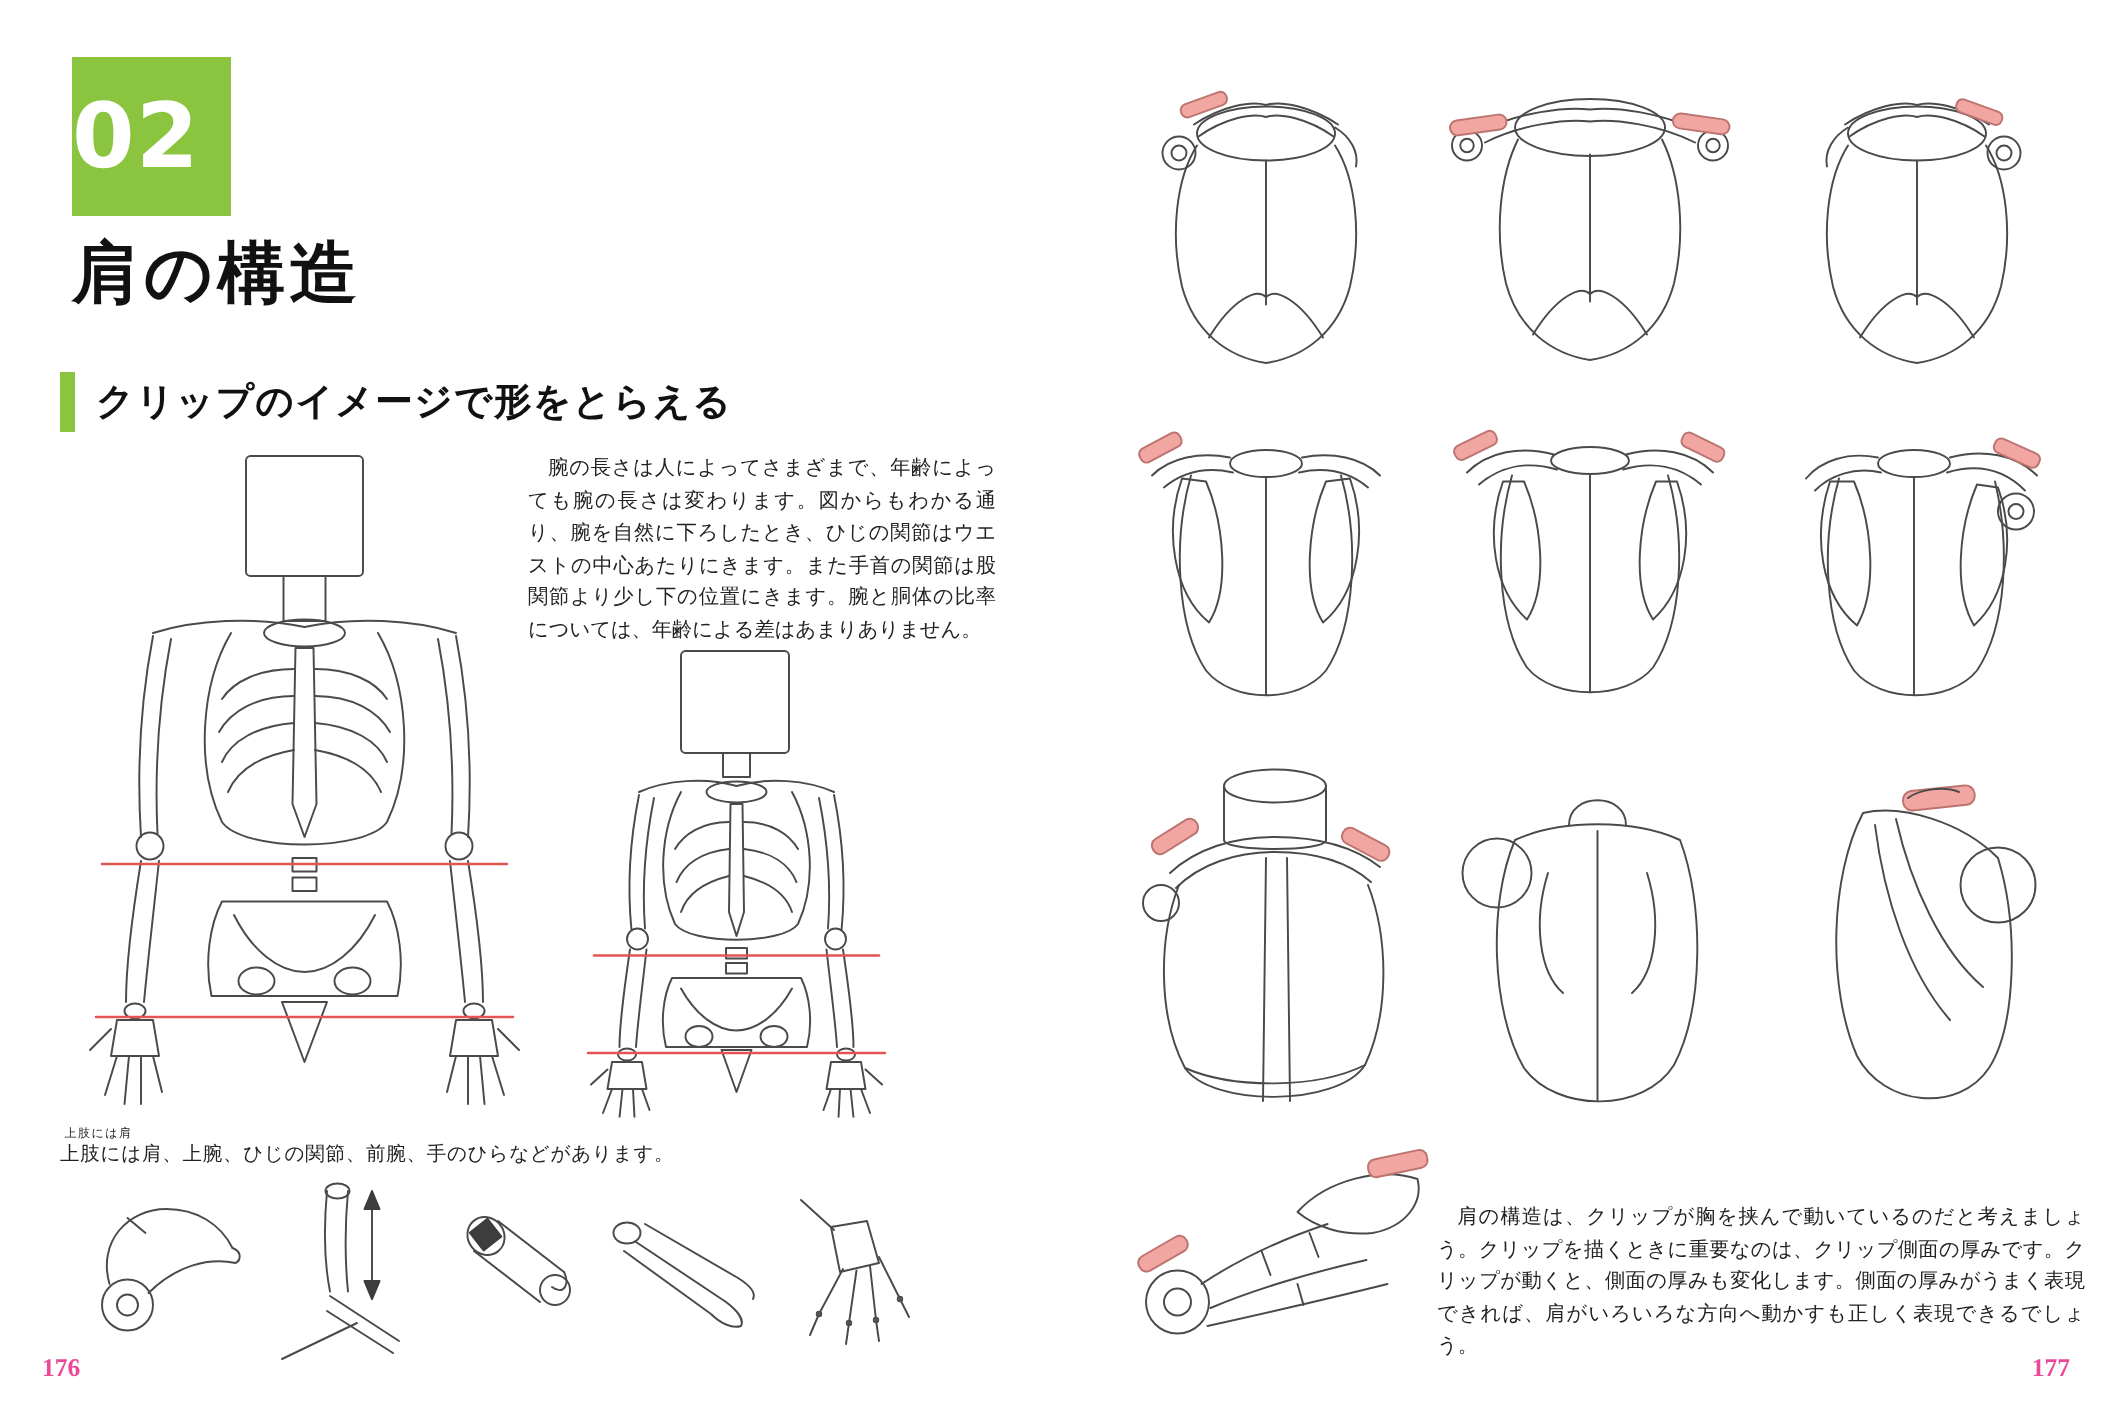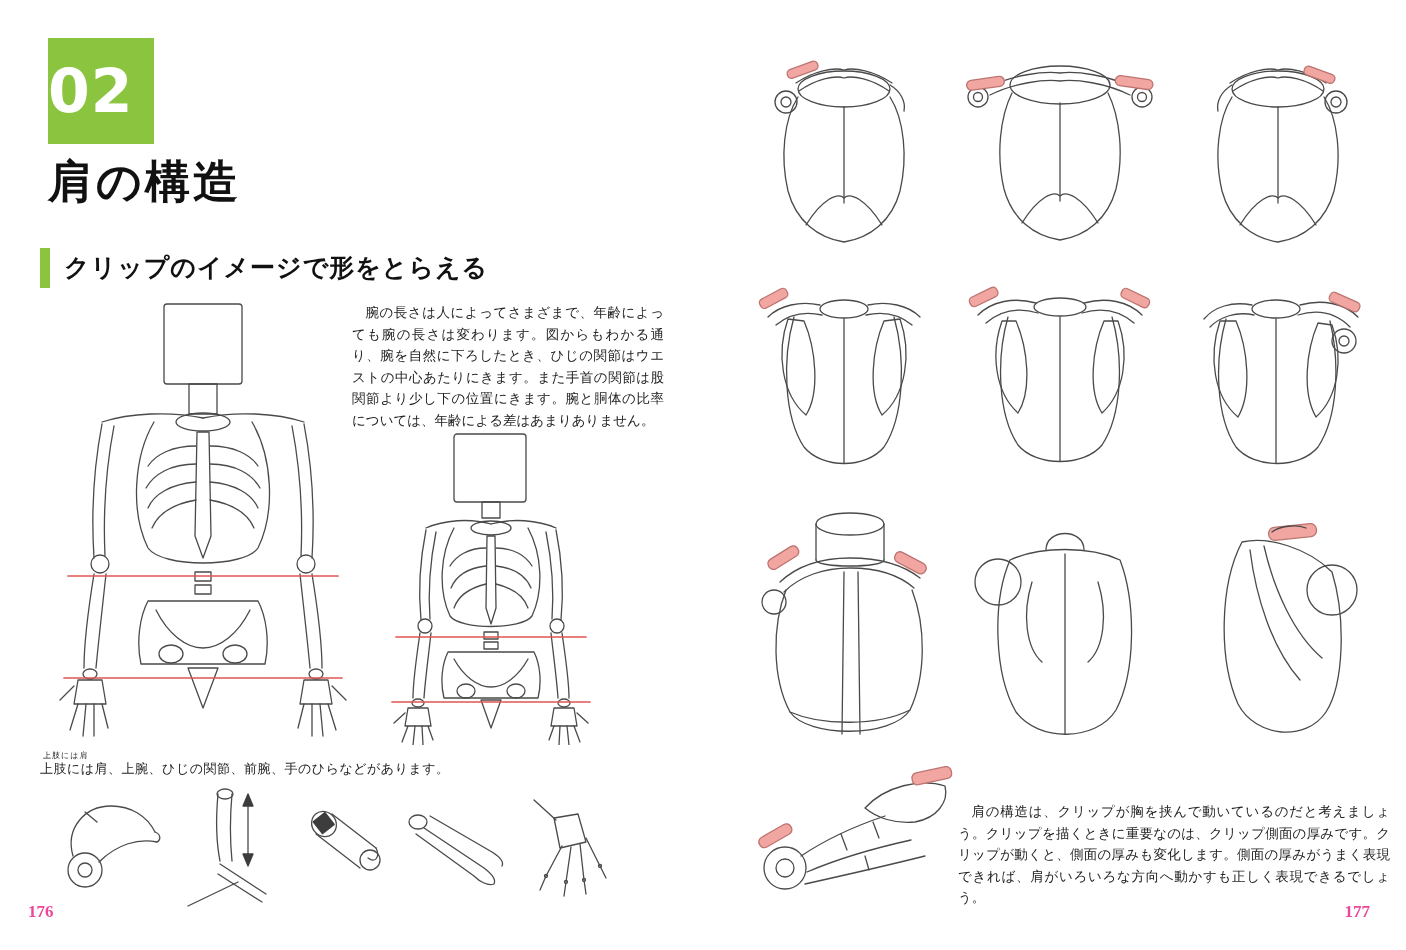--- a/index.html
+++ b/index.html
@@ -305,15 +305,15 @@
       <circle cx="40" cy="112" r="9"></circle>
     <rect class="pink" x="12" y="84" width="36" height="11" rx="5" transform="rotate(-30 12 84)"></rect>
     <path d="M56,100 C80,84 110,70 140,60"></path>
     <path d="M62,116 C90,104 130,92 166,84"></path>
     <path d="M60,128 C96,120 140,110 180,100"></path>
     <path d="M96,78 L102,94 M128,66 L134,82 M120,100 L124,114"></path>
   </svg>
 
   <div class="abs jp-body" style="left:958px; top:782px; width:432px;margin-top:19px;">肩の構造は、クリップが胸を挟んで動いているのだと考えましょう。クリップを描くときに重要なのは、クリップ側面の厚みです。クリップが動くと、側面の厚みも変化します。側面の厚みがうまく表現できれば、肩がいろいろな方向へ動かすも正しく表現できるでしょう。</div>
 
-  <div class="abs page-number" style="right:36px; top:902px;">177</div>
+  <div class="abs page-number" style="right:26px; top:902px;">177</div>
 
 </div>
 
 </body></html>

